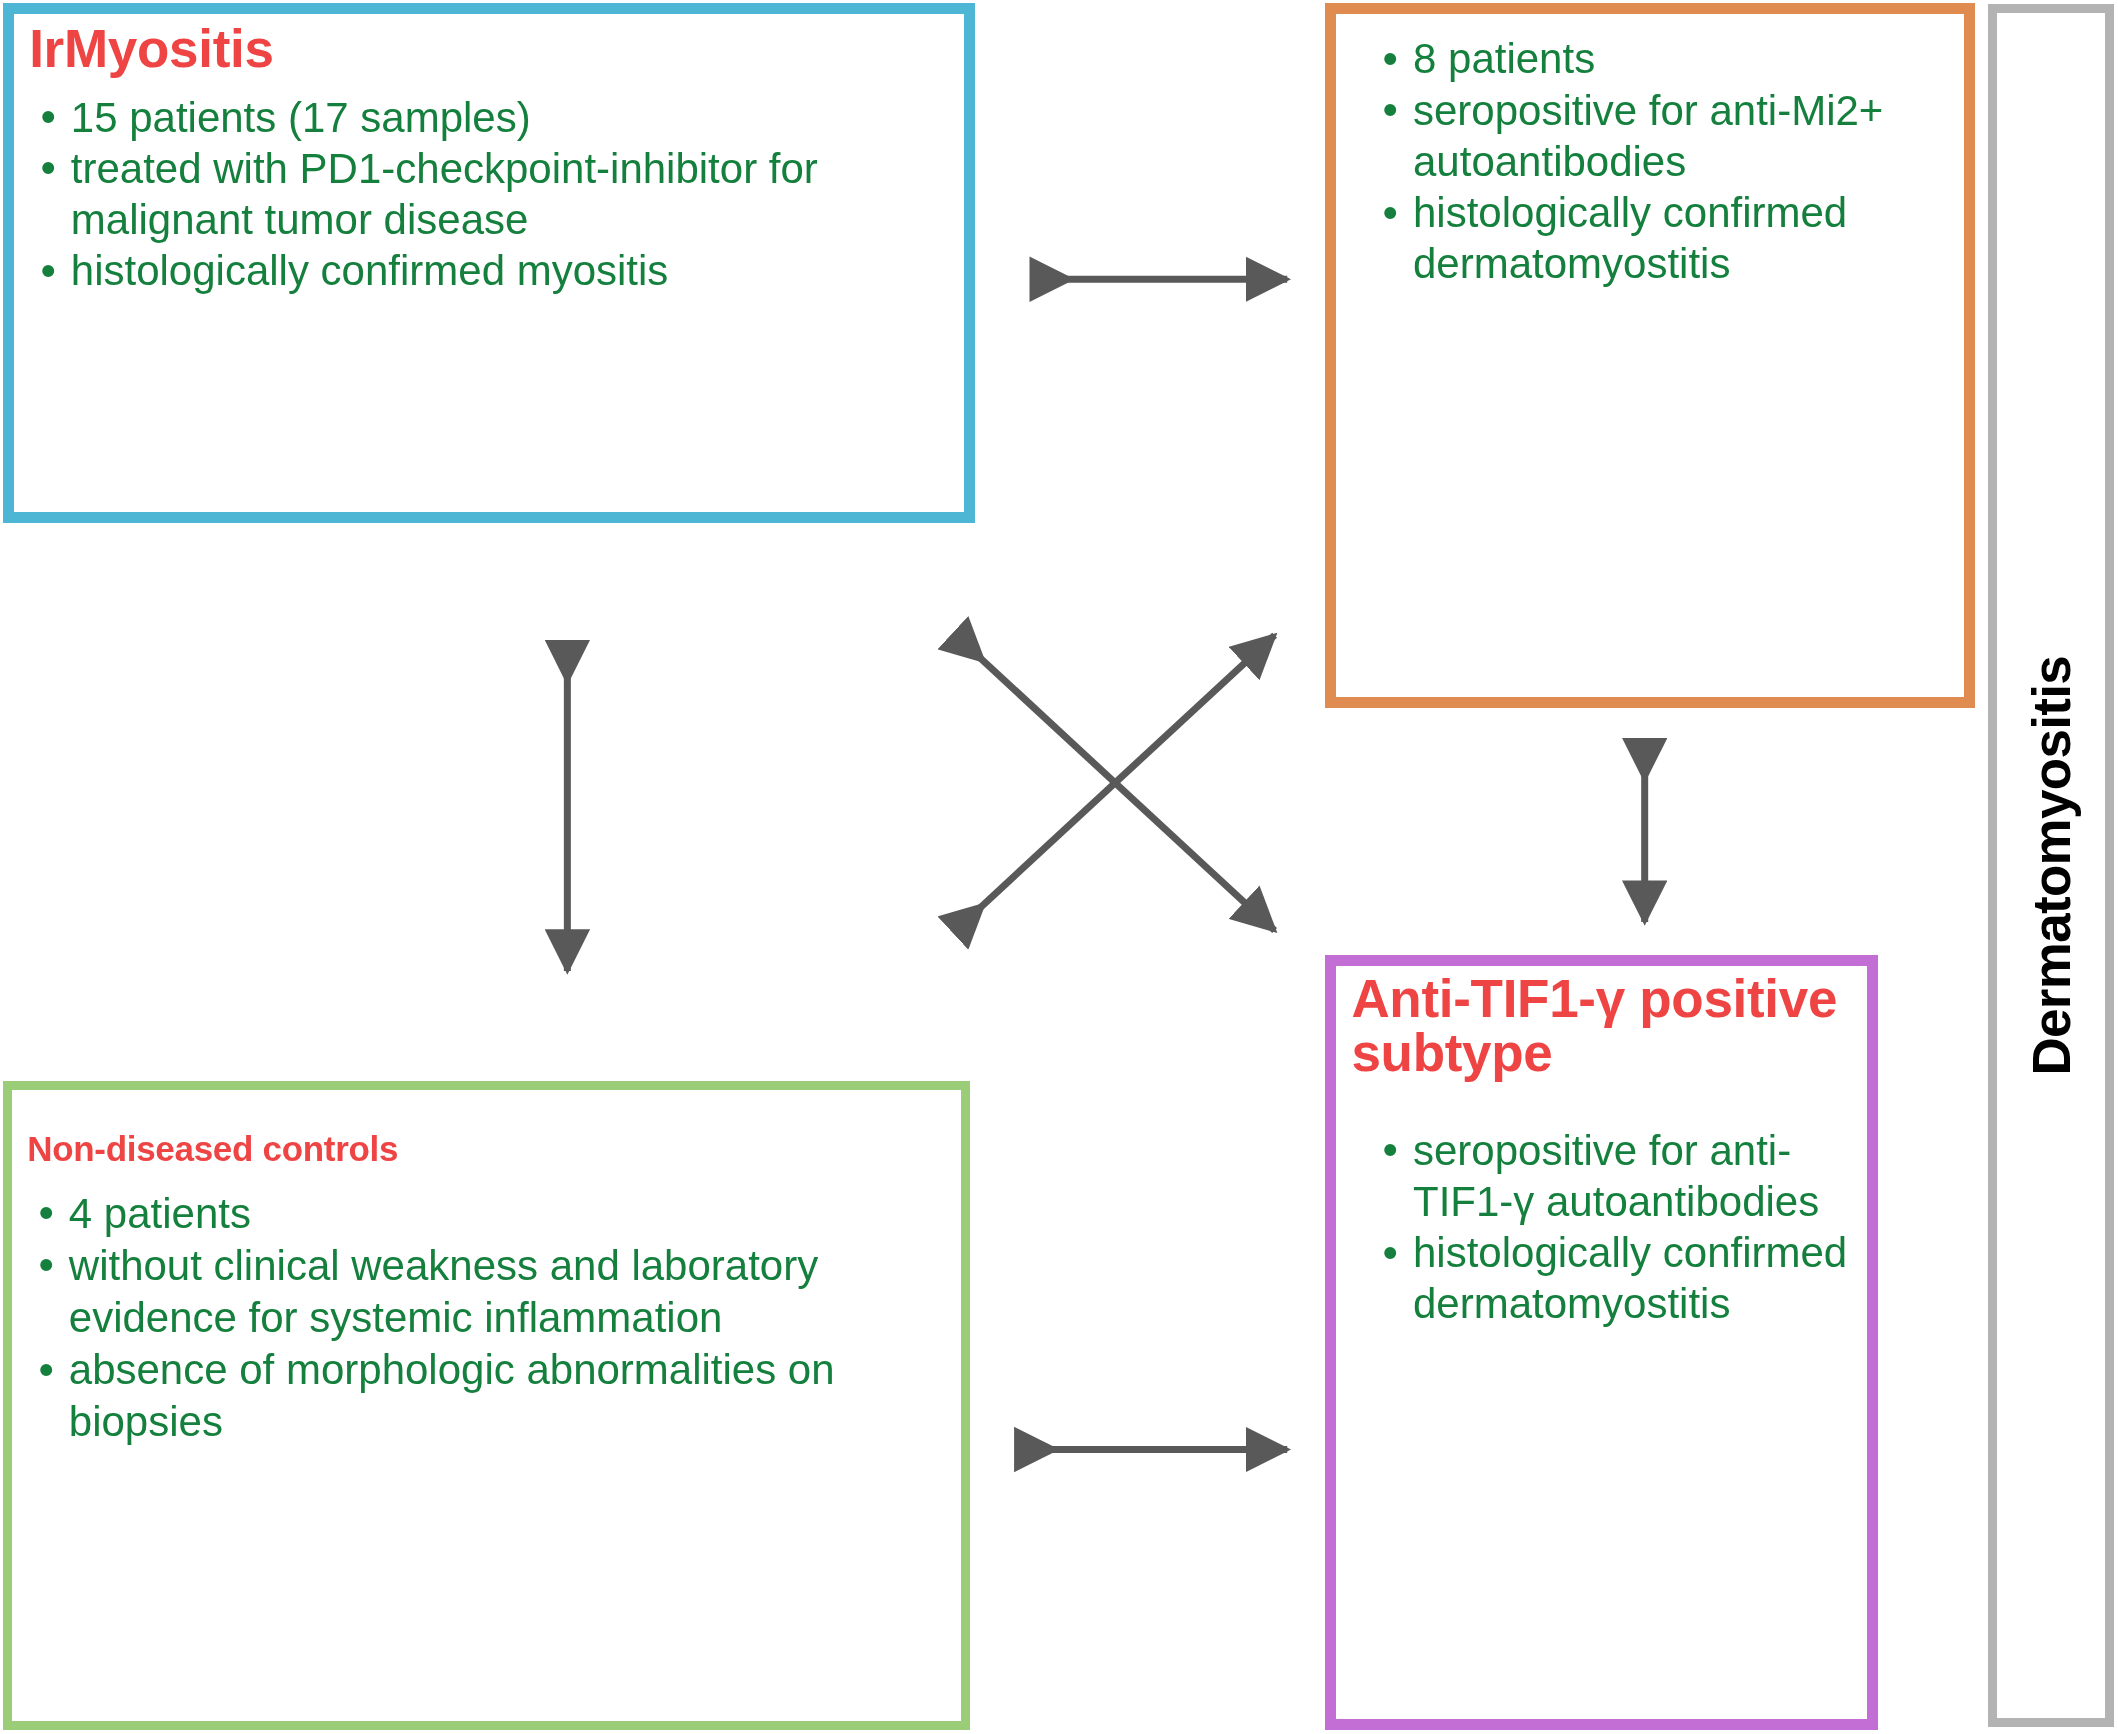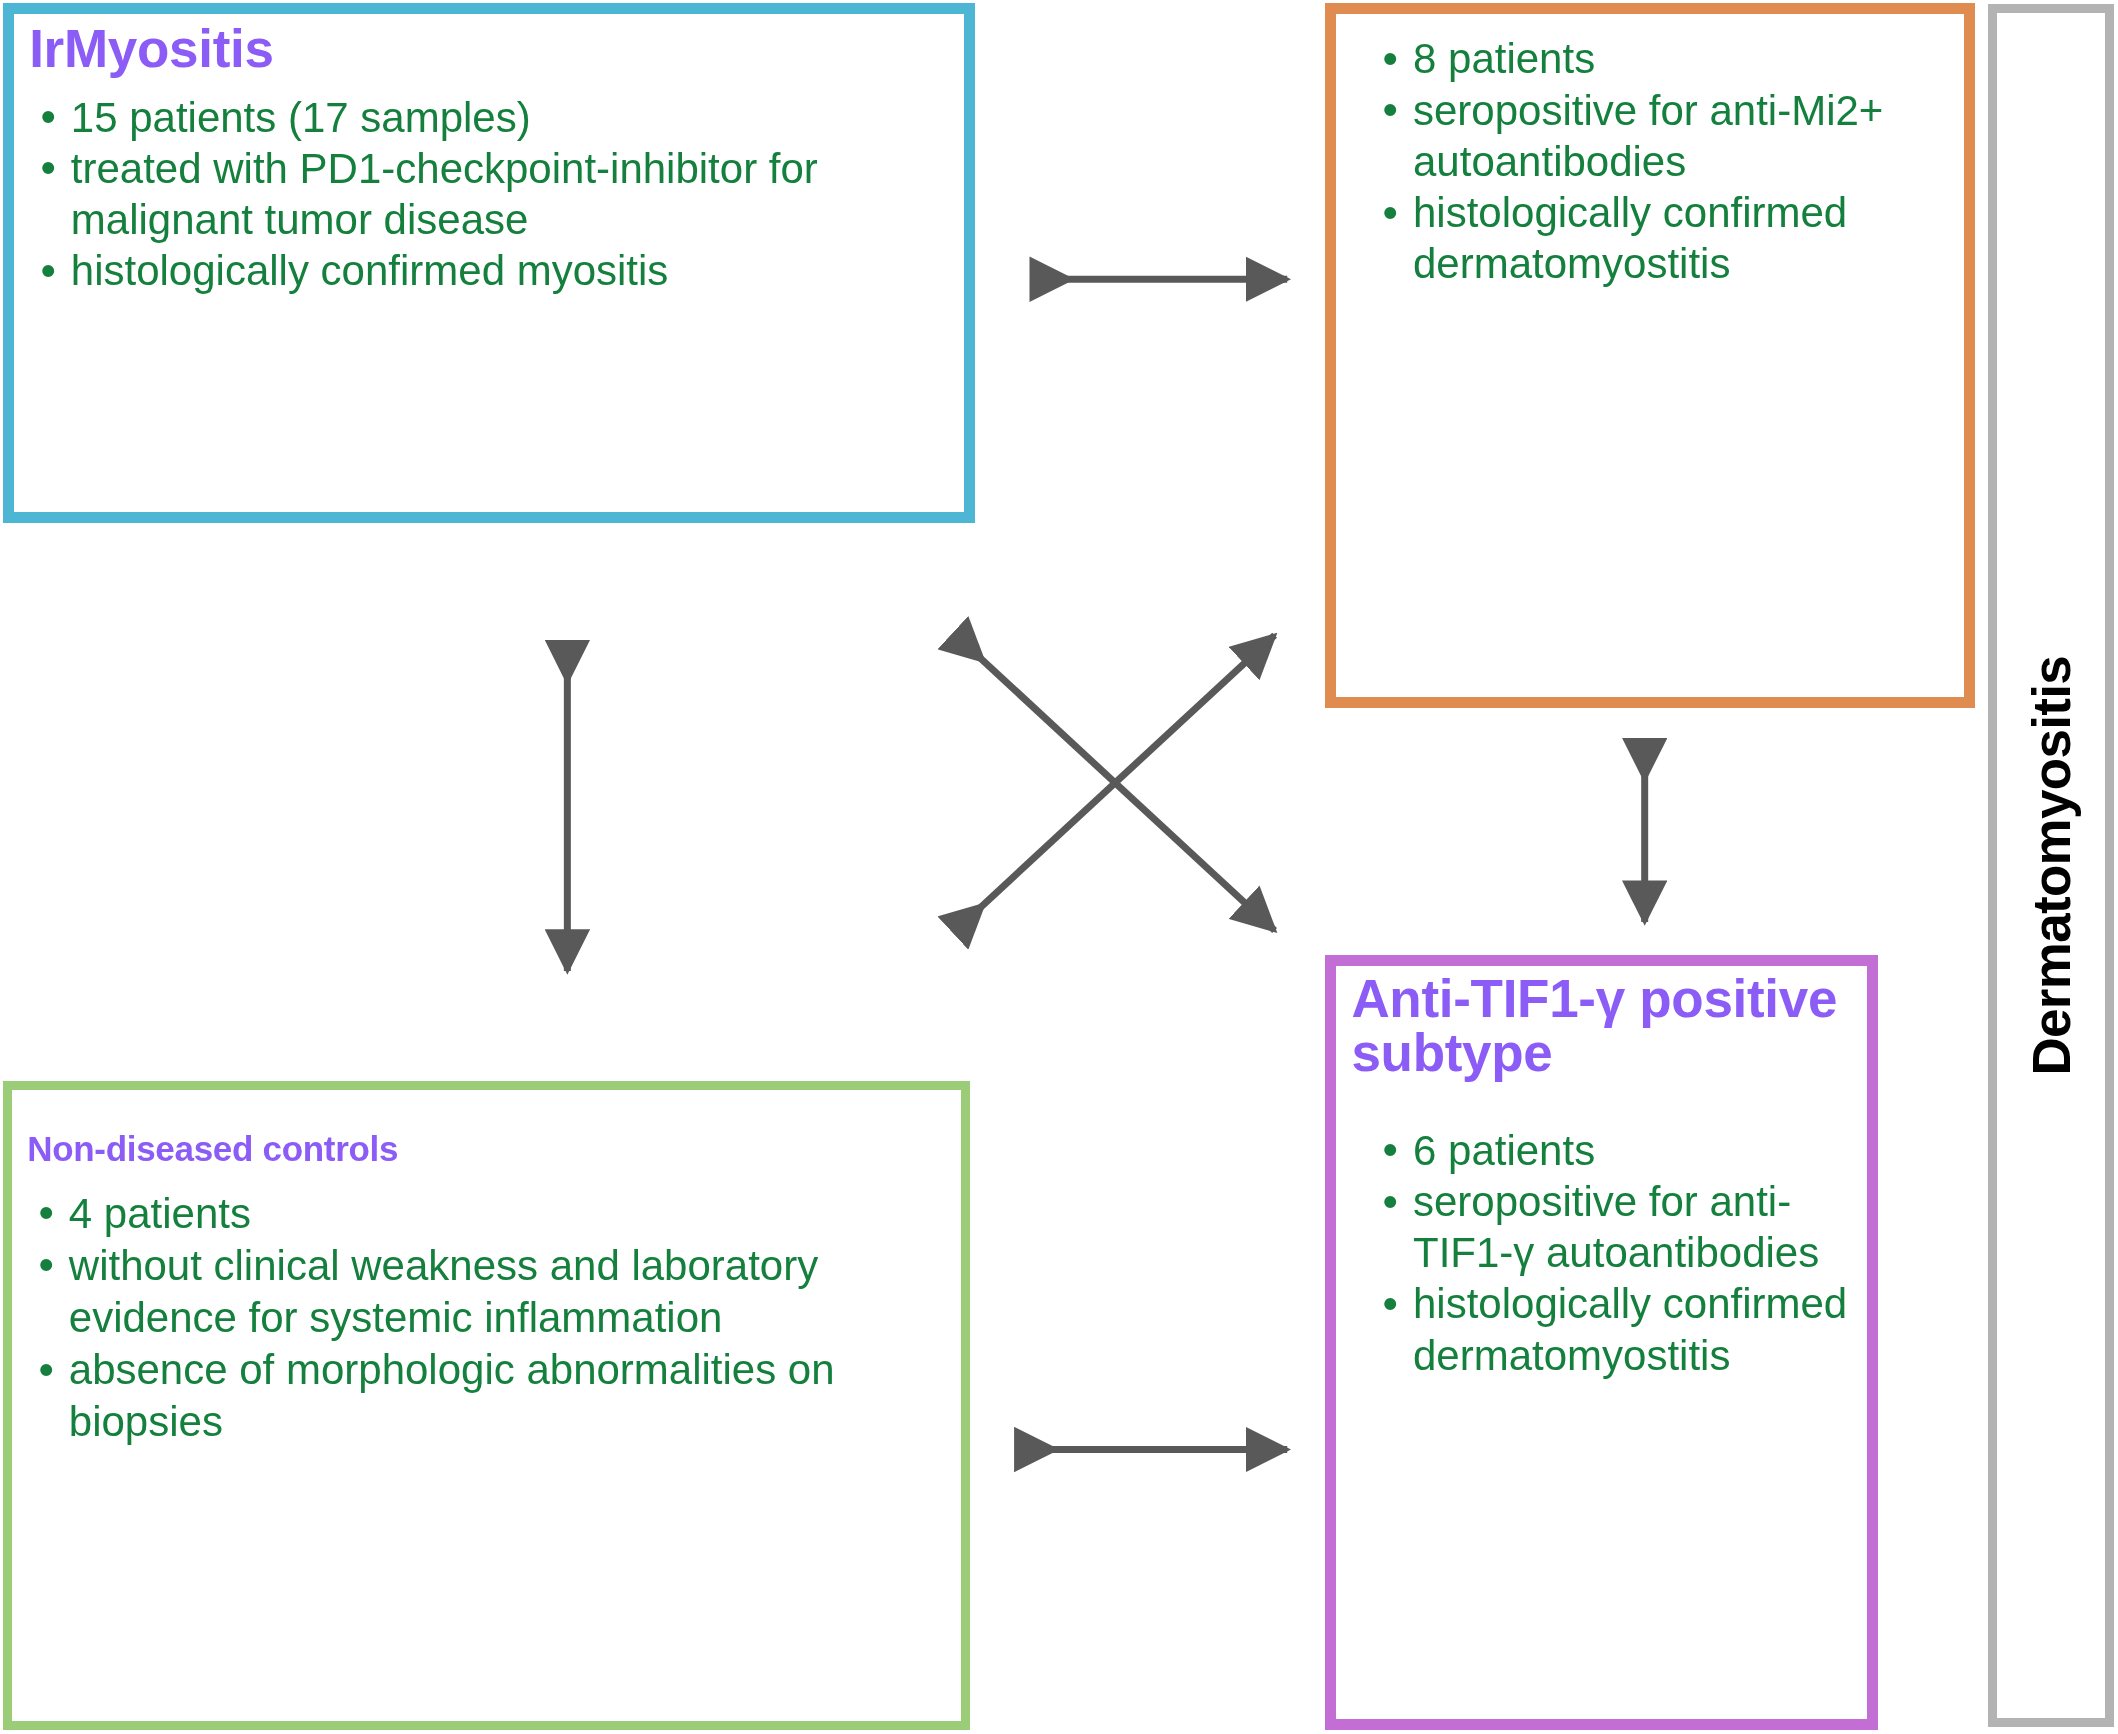--- a/index.html
+++ b/index.html
@@ -17,21 +17,21 @@
   }
 
   .box {
     position: absolute;
     background: #ffffff;
     box-sizing: border-box;
   }
 
   .box-title {
     font-weight: bold;
-    color: #8b5cf6;
+    color: #ef4444;
     line-height: 1.02;
     letter-spacing: -0.3px;
   }
 
   .bullets {
     list-style: none;
     margin: 0;
     padding: 0;
     color: #000000;
   }
@@ -175,21 +175,20 @@
     <ul class="bullets">
       <li>4 patients</li>
       <li>without clinical weakness and laboratory evidence for systemic inflammation</li>
       <li>absence of morphologic abnormalities on biopsies</li>
     </ul>
   </div>
 
   <div class="box" id="box-antitif1">
     <div class="box-title">Anti-TIF1-γ positive subtype</div>
     <ul class="bullets">
-      <li>6 patients</li>
       <li>seropositive for anti-TIF1-γ autoantibodies</li>
       <li>histologically confirmed dermatomyostitis</li>
     </ul>
   </div>
 
   <div class="box" id="box-dermatomyositis">
     <div id="dermatomyositis-label">Dermatomyositis</div>
   </div>
 
   <svg class="arrow-svg" style="left:0; top:0; width:2119px; height:1735px;" viewBox="0 0 3029 2480">

